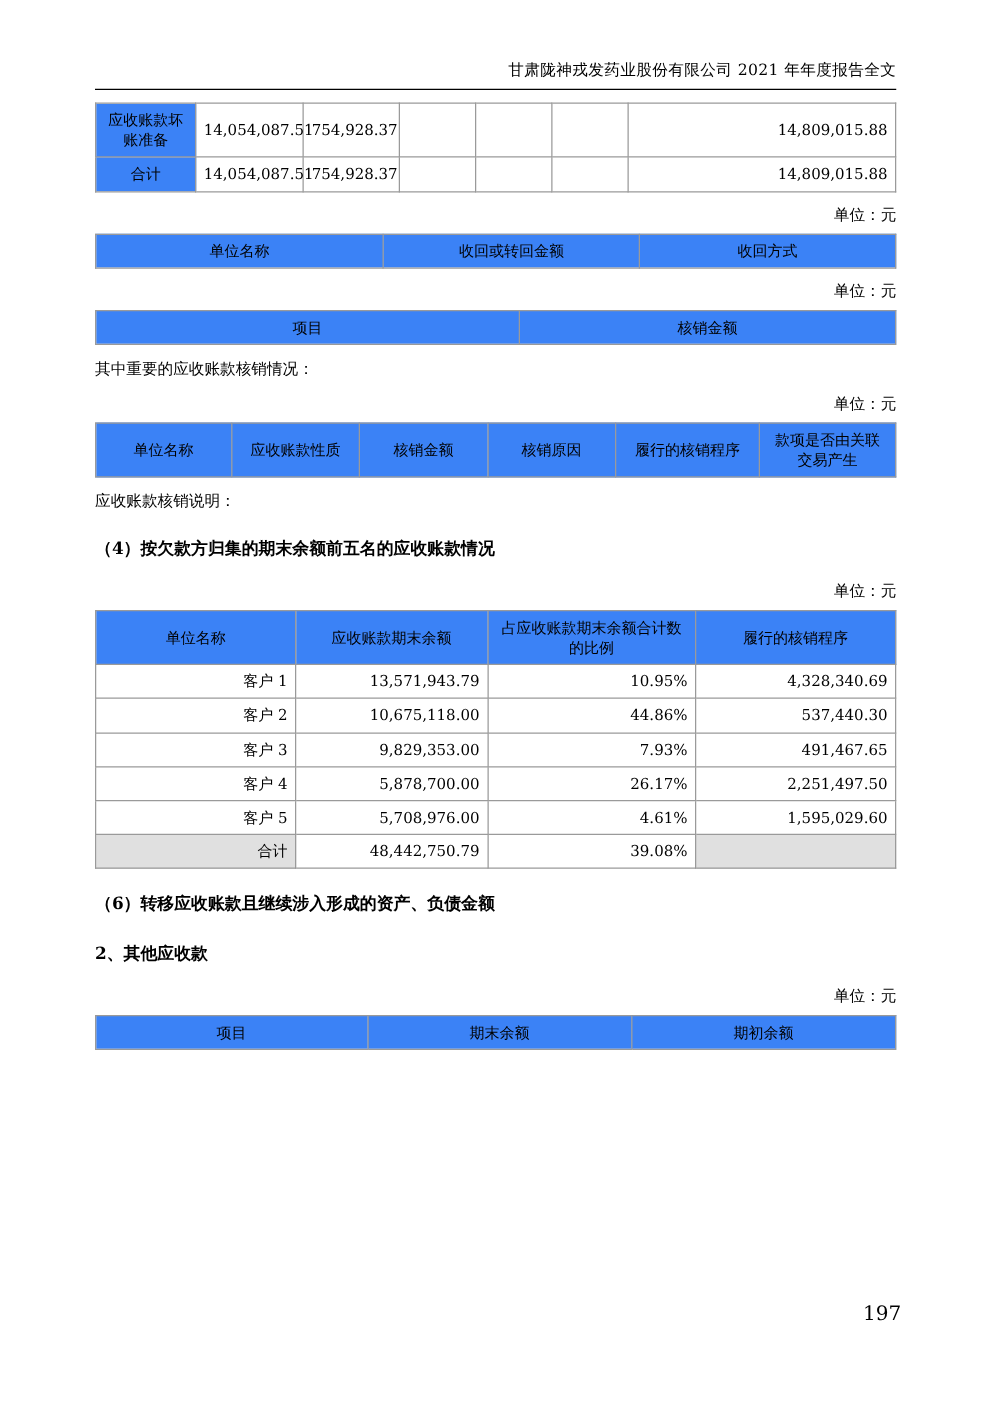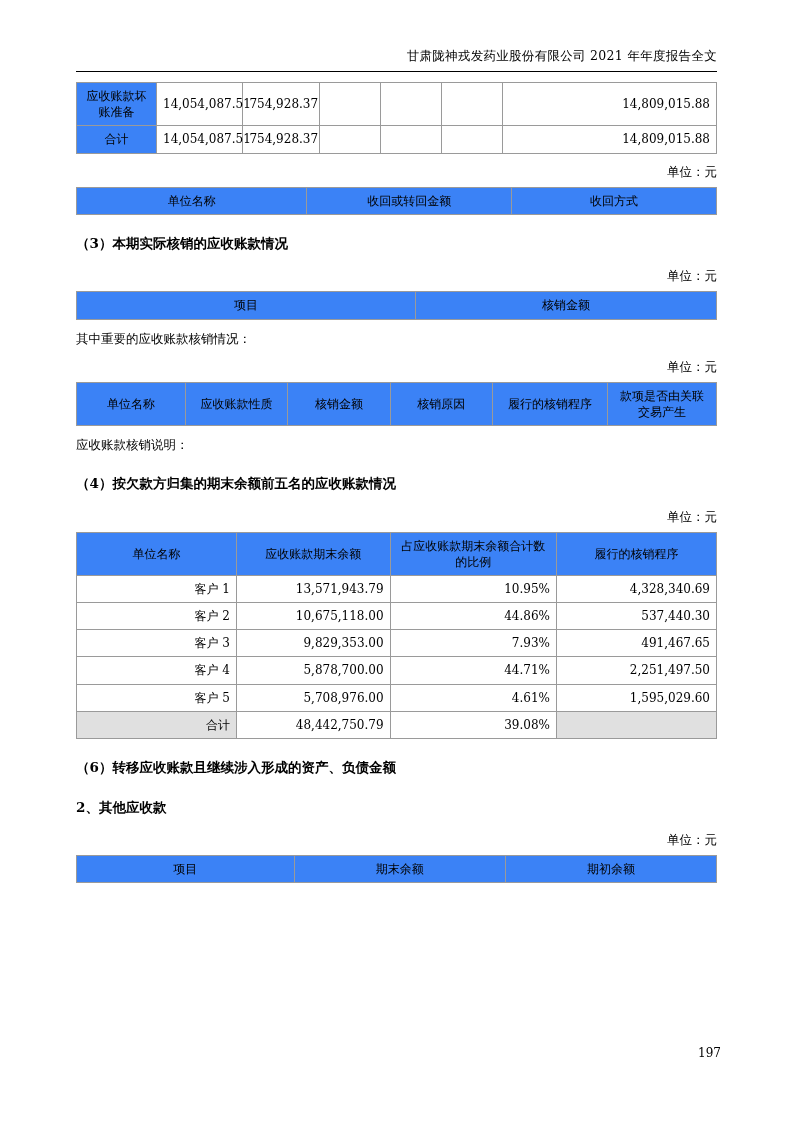--- a/index.html
+++ b/index.html
@@ -72,21 +72,21 @@
     font-size: 13.5px;
     font-weight: bold;
     font-family: "DejaVu Serif", "Liberation Serif", serif;
     margin: 18px 0 14px 0;
     line-height: 1.6;
   }
   .pagenum {
     position: absolute;
     right: 72px;
     bottom: 62px;
-    font-size: 12px;
+    font-size: 16px;
     font-family: "DejaVu Serif", "Liberation Serif", serif;
   }
 </style>
 </head>
 <body>
 
 <div class="page">
 
   <div class="header">甘肃陇神戎发药业股份有限公司 2021 年年度报告全文</div>
   <div class="header-rule"></div>
@@ -134,21 +134,20 @@
     </colgroup>
     <tbody>
       <tr>
         <td class="th-cell">单位名称</td>
         <td class="th-cell">收回或转回金额</td>
         <td class="th-cell">收回方式</td>
       </tr>
     </tbody>
   </table>
 
-  <div class="heading">（3）本期实际核销的应收账款情况</div>
 
   <div class="unit">单位：元</div>
 
   <table class="doc">
     <colgroup>
       <col style="width:53%">
       <col style="width:47%">
     </colgroup>
     <tbody>
       <tr>
@@ -217,21 +216,21 @@
       </tr>
       <tr>
         <td class="l">客户 3</td>
         <td class="r">9,829,353.00</td>
         <td class="r">7.93%</td>
         <td class="r">491,467.65</td>
       </tr>
       <tr>
         <td class="l">客户 4</td>
         <td class="r">5,878,700.00</td>
-        <td class="r">44.71%</td>
+        <td class="r">26.17%</td>
         <td class="r">2,251,497.50</td>
       </tr>
       <tr>
         <td class="l">客户 5</td>
         <td class="r">5,708,976.00</td>
         <td class="r">4.61%</td>
         <td class="r">1,595,029.60</td>
       </tr>
       <tr>
         <td class="l shade">合计</td>

